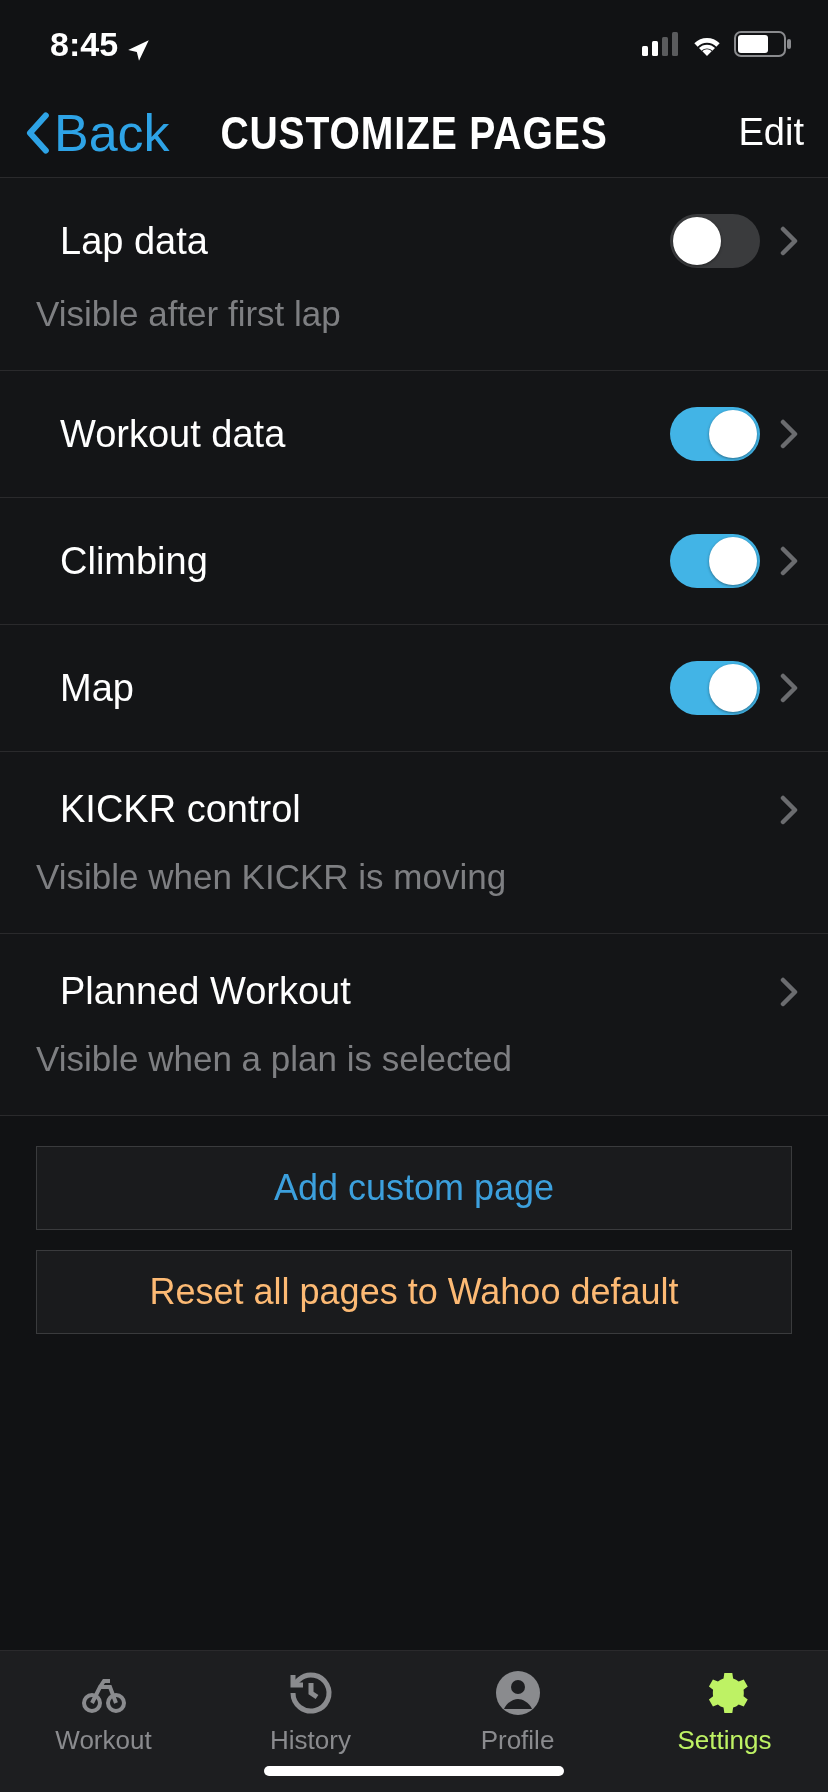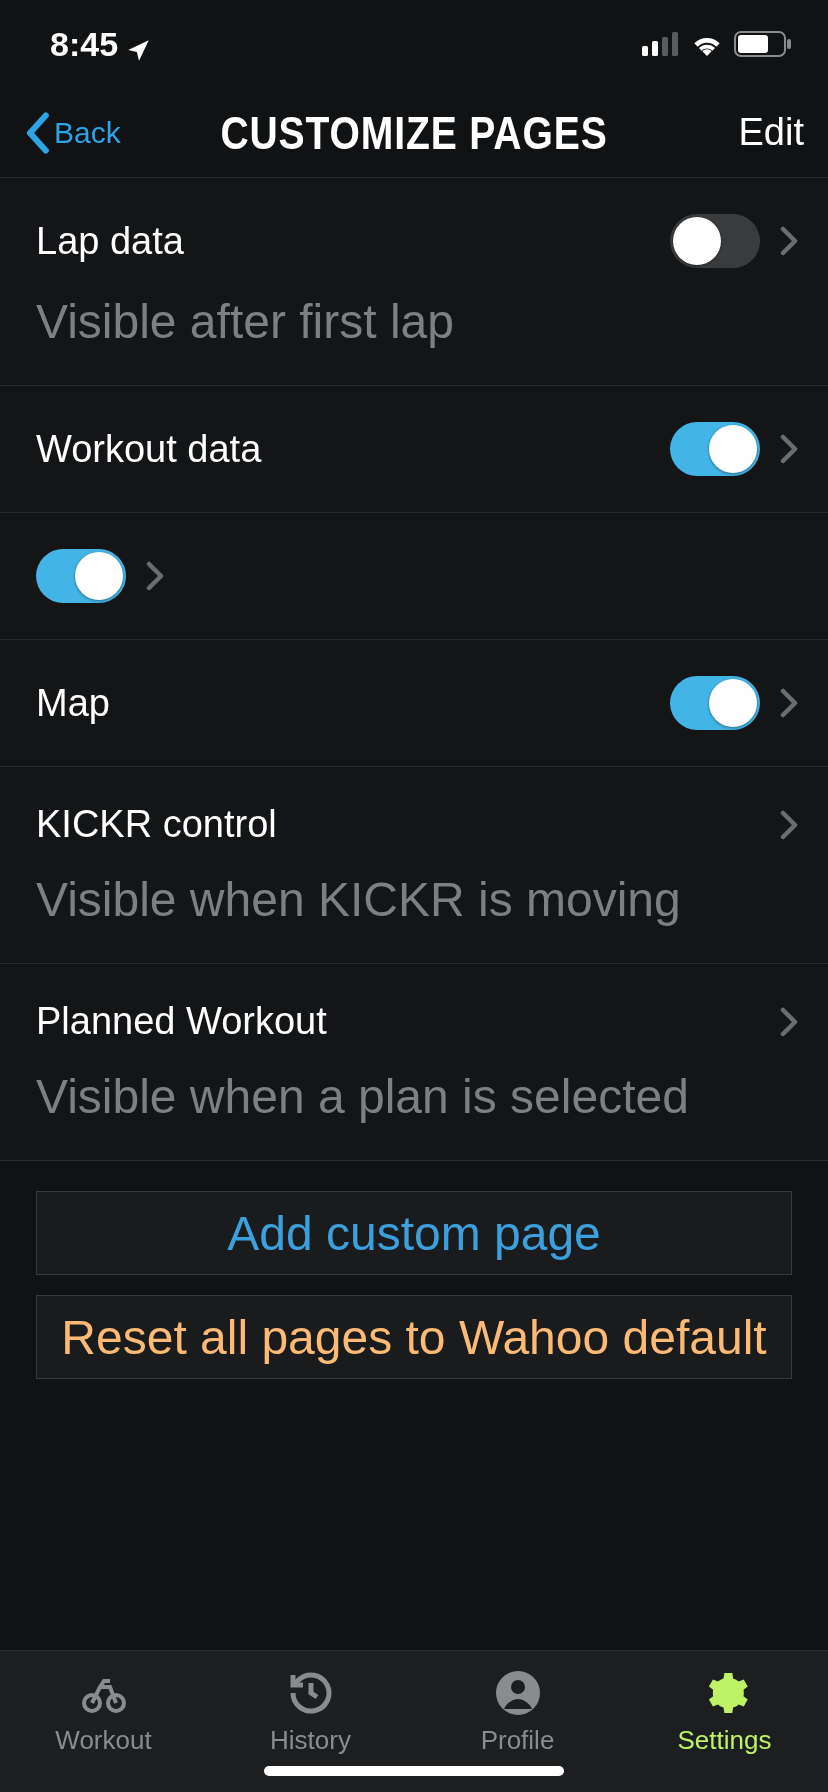--- a/index.html
+++ b/index.html
@@ -5,41 +5,41 @@
   * { margin:0; padding:0; box-sizing:border-box; -webkit-font-smoothing:antialiased; }
   html,body { width:828px; height:1792px; background:#000; font-family:-apple-system,"Helvetica Neue",Arial,sans-serif; color:#fff; overflow:hidden; }
   .screen { width:828px; height:1792px; background:#111214; position:relative; display:flex; flex-direction:column; }
   
   .status-bar { height:88px; background:#111214; display:flex; align-items:center; justify-content:space-between; padding:0 36px 0 50px; font-size:34px; font-weight:600; }
   .status-left { display:flex; align-items:flex-end; gap:8px; }
   .status-right { display:flex; align-items:center; gap:10px; }
   .status-right svg { display:block; }
   
   .nav { height:90px; display:flex; align-items:center; position:relative; padding:0 24px; background:#111214; border-bottom:1px solid #2a2a2c; }
-  .back { display:flex; align-items:center; color:#2ea3e6; font-size:30px; font-weight:400; }
+  .back { display:flex; align-items:center; color:#2ea3e6; font-size:52px; font-weight:400; }
   .back svg { margin-right:4px; }
   .title { position:absolute; left:0; right:0; text-align:center; font-size:46px; letter-spacing:1px; font-weight:700; font-family:"Arial Black","Helvetica Neue",sans-serif; font-stretch:condensed; transform:scaleX(0.85); pointer-events:none; }
   .edit { margin-left:auto; color:#ffffff; font-size:38px; font-weight:400; }
   
   .list { flex:1; overflow:hidden; }
   .row { border-bottom:1px solid #2a2a2c; padding:36px 30px 36px 36px; display:flex; flex-direction:column; gap:26px; background:#141517; }
-  .row-main { display:flex; align-items:center; }
+  .row-main { display:flex; align-items:center;margin-left:24px; }
   .row-label { font-size:38px; font-weight:400; color:#fff; flex:1; }
-  .row-sub { font-size:48px; color:#7e7f82; }
+  .row-sub { font-size:35px; color:#7e7f82; }
   .chevron { margin-left:20px; color:#6b6c6f; display:flex; align-items:center; }
   
   .switch { width:90px; height:54px; border-radius:27px; position:relative; flex-shrink:0; }
   .switch.off { background:#3a3b3d; }
   .switch.on  { background:#42b4e6; }
   .knob { width:48px; height:48px; border-radius:50%; background:#fff; position:absolute; top:3px; box-shadow:0 1px 3px rgba(0,0,0,.4); }
   .switch.off .knob { left:3px; }
   .switch.on  .knob { right:3px; }
   
   .actions { padding:30px 36px 40px; display:flex; flex-direction:column; gap:20px; background:#111214; }
-  .action-btn { height:84px; border:1px solid #3a3b3d; background:#1a1b1d; display:flex; align-items:center; justify-content:center; font-size:48px; }
+  .action-btn { height:84px; border:1px solid #3a3b3d; background:#1a1b1d; display:flex; align-items:center; justify-content:center; font-size:36px; }
   .add { color:#3ca0dd; }
   .reset { color:#fdba74; }
   
   .tabbar { height:142px; background:#1d1e20; border-top:1px solid #2a2a2c; display:flex; padding-top:18px; padding-bottom:24px; }
   .tab { flex:1; display:flex; flex-direction:column; align-items:center; gap:8px; color:#8a8b8e; font-size:26px; }
   .tab.active { color:#bef264; }
   .tab svg { width:48px; height:48px; }
   .home-ind { position:absolute; bottom:16px; left:50%; transform:translateX(-50%); width:300px; height:10px; border-radius:6px; background:#fff; }
 </style>
 </head>
@@ -109,20 +109,21 @@
         <div class="chevron">
           <svg width="18" height="30" viewBox="0 0 12 20" fill="none" stroke="#6b6c6f" stroke-width="3" stroke-linecap="round" stroke-linejoin="round">
               <polyline points="2,2 10,10 2,18"></polyline>
             </svg>
         </div>
       </div>
     </div>
 
     <div class="row">
       <div class="row-main">
+        <div class="row-label">Climbing</div>
         <div class="switch on">
             <div class="knob"></div>
           </div>
         <div class="chevron">
           <svg width="18" height="30" viewBox="0 0 12 20" fill="none" stroke="#6b6c6f" stroke-width="3" stroke-linecap="round" stroke-linejoin="round">
               <polyline points="2,2 10,10 2,18"></polyline>
             </svg>
         </div>
       </div>
     </div>

